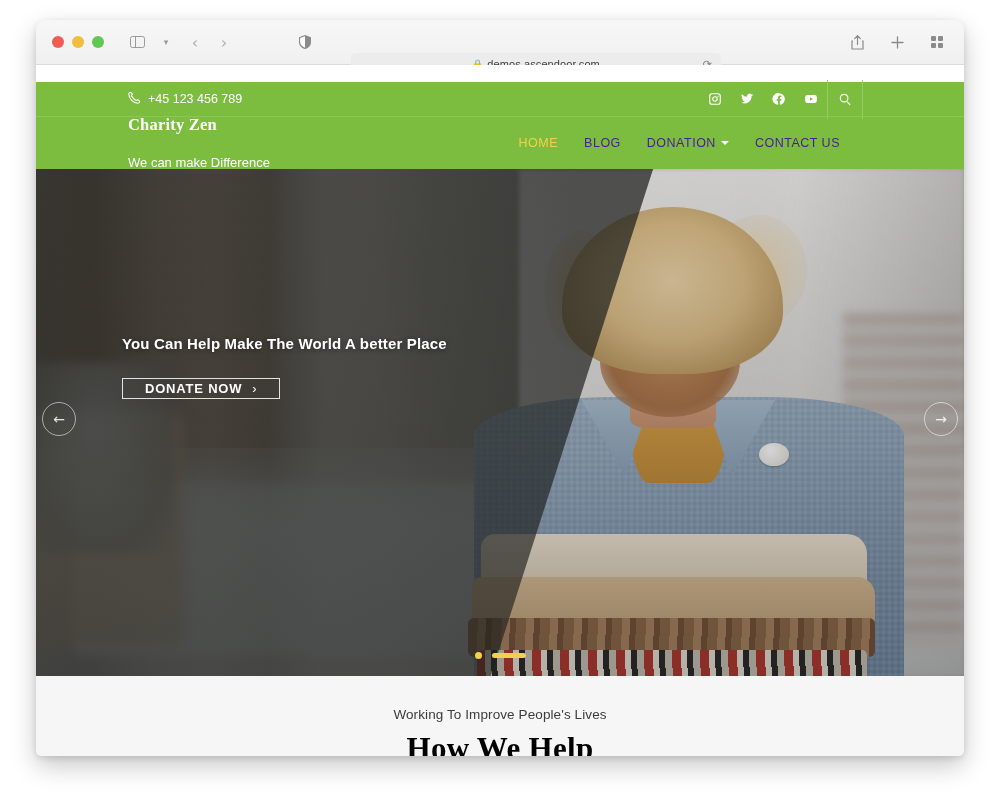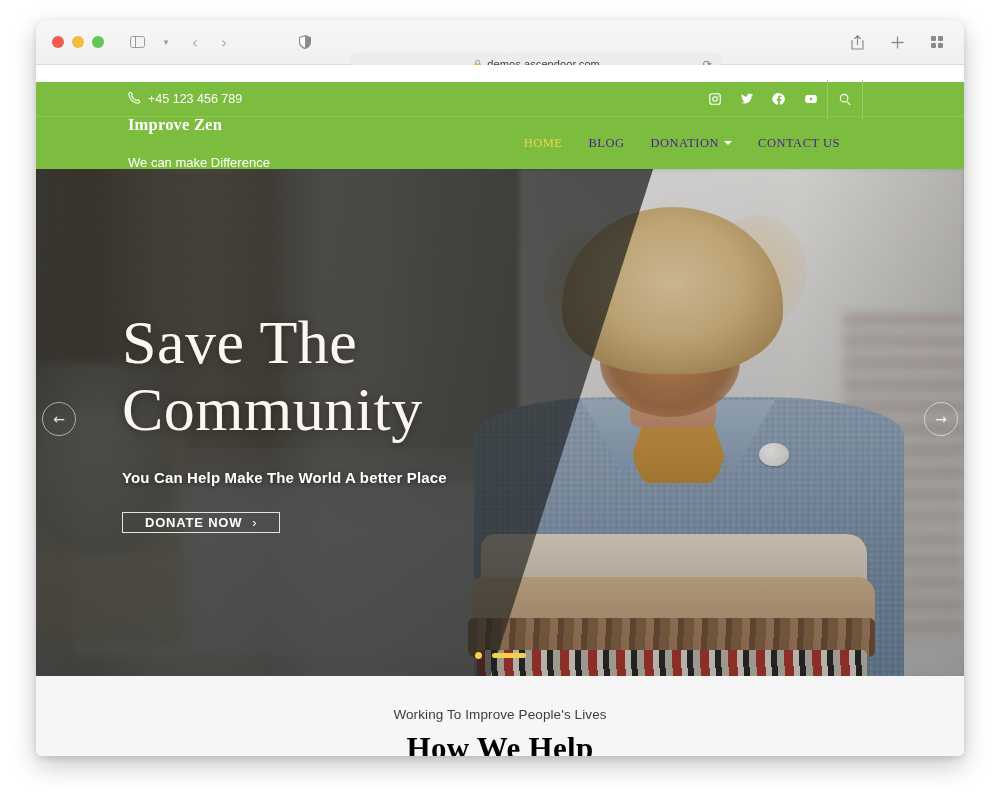--- a/index.html
+++ b/index.html
@@ -78,21 +78,21 @@
   .header {
     height: 52px; background: #7cbc3f;
     display: flex; align-items: center; justify-content: space-between;
   }
   .brand { margin-left: 92px; }
   .brand-name {
     font-family: "Liberation Serif", serif; font-weight: bold;
     font-size: 16.5px; color: #fff; letter-spacing: 0.2px; line-height: 1.1;
   }
   .brand-tag { font-size: 13px; color: #fff; margin-top: 21px; }
-  .mainnav { display: flex; align-items: center; gap: 26px; margin-right: 124px; font-family: Liberation Serif, serif; }
+  .mainnav { display: flex; align-items: center; gap: 26px; margin-right: 124px; }
   .navitem {
     font-size: 12.5px; letter-spacing: 0.5px; color: #4c1d95; display: flex; align-items: center; gap: 5px;
   }
   .navitem.active { color: #f2d24a; }
   .caret { width: 0; height: 0; border-left: 4px solid transparent; border-right: 4px solid transparent; border-top: 4px solid #fff; }
 
   
   .hero { position: relative; height: 507px; overflow: hidden; background: #4a4a46; }
   .hero-bg { position: absolute; inset: 0; overflow: hidden; }
 
@@ -362,21 +362,21 @@
           <a class="soc search">
             <svg viewBox="0 0 24 24">
                 <path d="M10.5 3a7.5 7.5 0 1 1 0 15 7.5 7.5 0 0 1 0-15zm0 2a5.5 5.5 0 1 0 0 11 5.5 5.5 0 0 0 0-11zm6.1 11.1 5 5-1.5 1.5-5-5z"></path>
               </svg>
           </a>
         </div>
       </div>
 
       <div class="header">
         <div class="brand">
-          <div class="brand-name">Improve Zen</div>
+          <div class="brand-name">Charity Zen</div>
           <div class="brand-tag">We can make Difference</div>
         </div>
         <nav class="mainnav">
           <span class="navitem active">
             <span>HOME</span>
           </span>
           <span class="navitem">
             <span>BLOG</span>
           </span>
           <span class="navitem">
@@ -419,24 +419,20 @@
                 <div class="st2"></div>
                 <div class="st3"></div>
                 <div class="st4"></div>
             </div>
           </div>
         </div>
         <div class="hero-overlay2"></div>
         <div class="hero-overlay"></div>
 
         <div class="hero-content">
-          <h1 class="hero-title">
-            <span>Save The</span><br>
-            <span>Community</span>
-          </h1>
           <div class="hero-sub">You Can Help Make The World A better Place</div>
           <a class="donate-btn">
             <span>DONATE NOW</span>
             <span class="arw">›</span>
           </a>
         </div>
 
         <div class="slide-nav prev">
           <span>←</span>
         </div>

